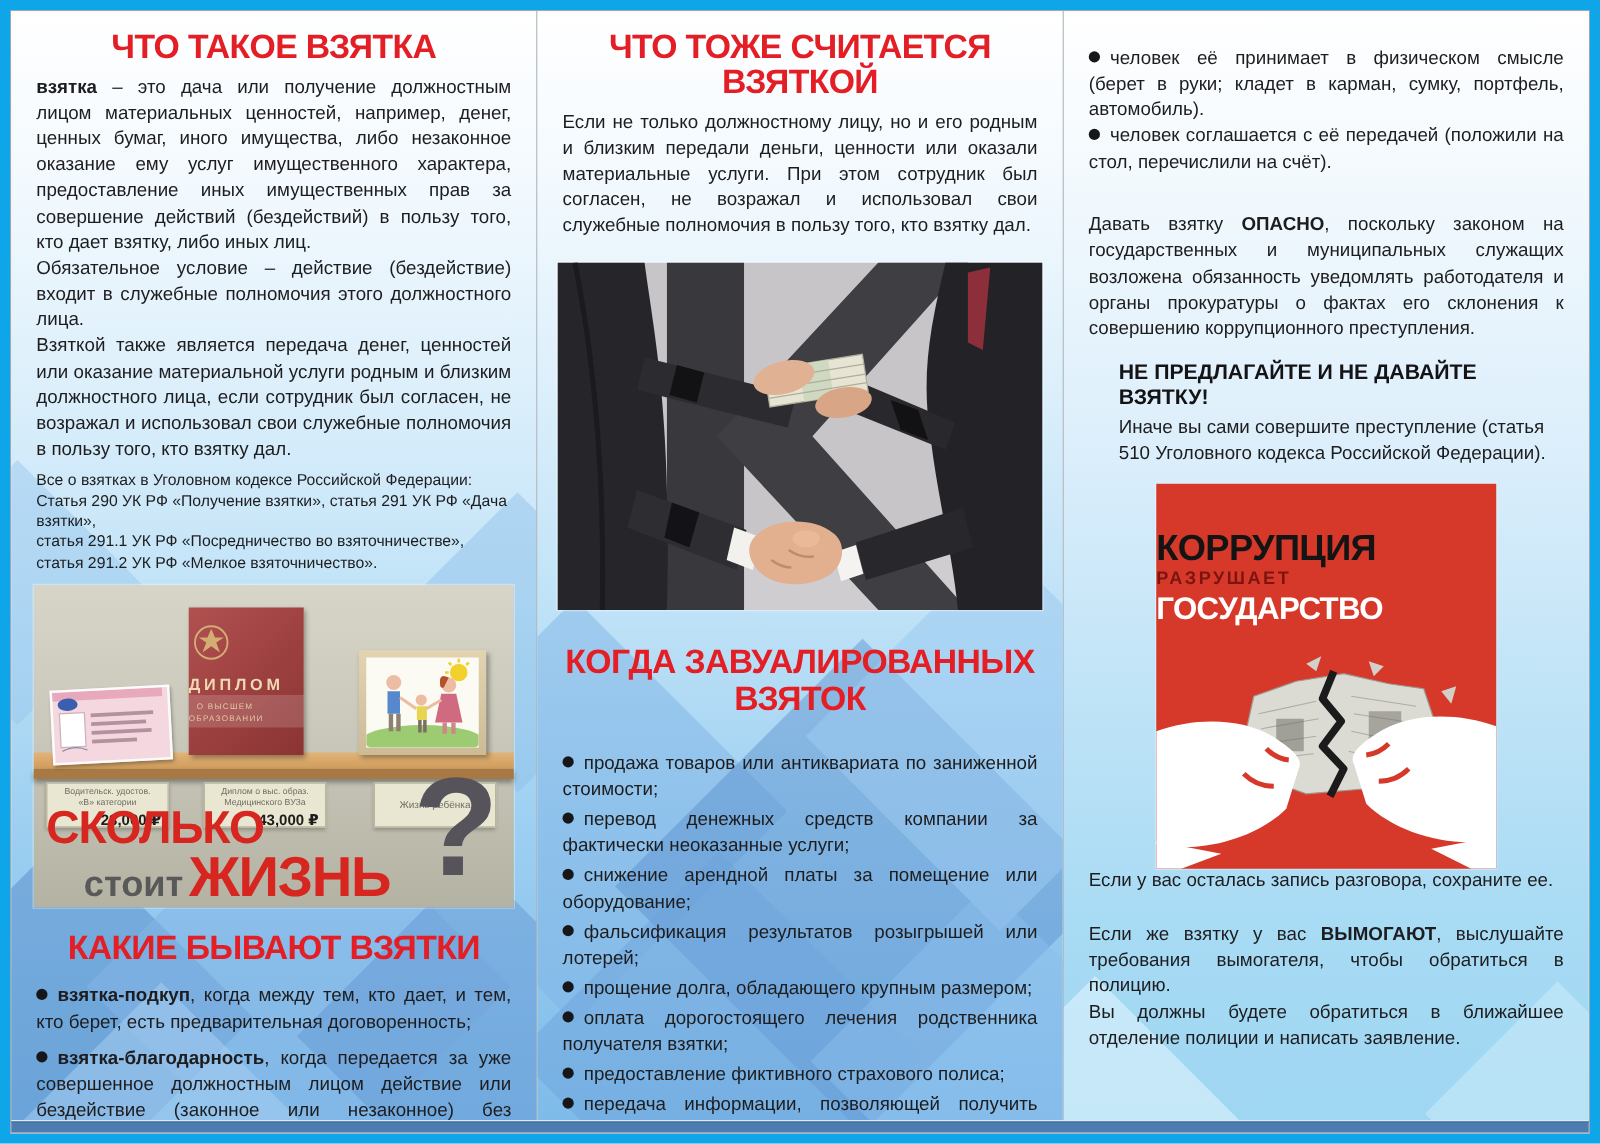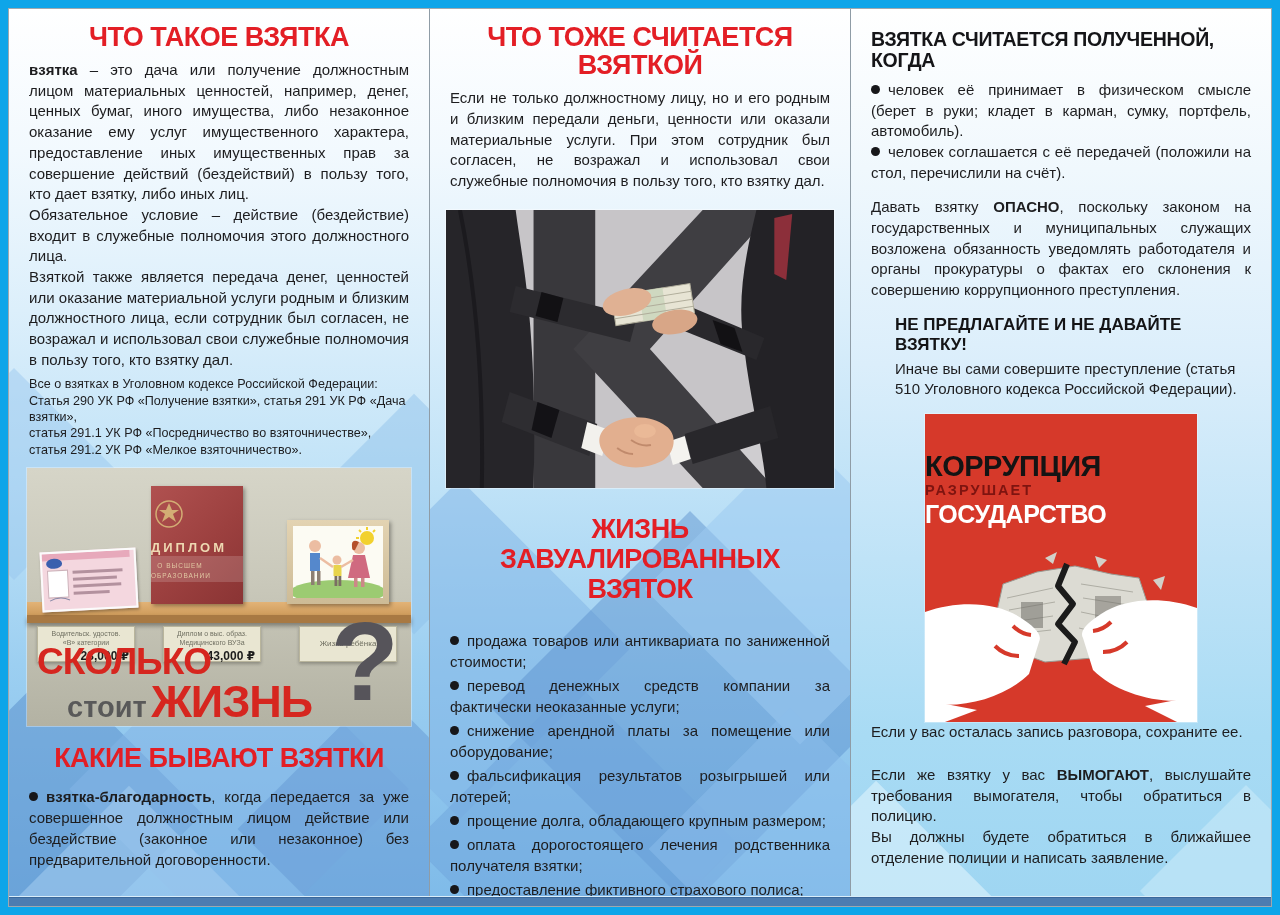--- a/index.html
+++ b/index.html
@@ -161,20 +161,21 @@
            <span class="w2">стоит</span>
            <span class="w3">ЖИЗНЬ</span>
          </div>
        </div>
        <div class="qmark">?</div>
      </div>
 
      <div class="pad" style="padding-top:18px;">
        <h2 class="h-red">КАКИЕ БЫВАЮТ ВЗЯТКИ</h2>
        <div style="margin-top:14px;">
+         <p class="b-item"><span class="dot"></span><b>взятка-подкуп</b><span>, когда между тем, кто дает, и тем, кто берет, есть предварительная договоренность;</span></p>
          <p class="b-item"><span class="dot"></span><b>взятка-благодарность</b><span>, когда передается за уже совершенное должностным лицом действие или бездействие (законное или незаконное) без предварительной договоренности.</span></p>
        </div>
      </div>
    </div>
 
    <div class="vdiv"></div>
 
    <div class="col c2">
      <div class="dia" style="width:240px;height:240px;left:-90px;top:520px;background:rgba(128,180,230,.5);"></div>
      <div class="dia" style="width:280px;height:280px;left:120px;top:560px;background:rgba(88,143,204,.45);"></div>
@@ -219,21 +220,21 @@
          <polygon points="142,212 164,220 157,246 136,238" fill="#f2f1ed"></polygon>
          <polygon points="240,226 222,232 228,255 246,249" fill="#f4f3ef"></polygon>
          <path d="M160,218 C175,204 206,204 221,216 C233,224 231,243 217,251 C198,261 174,259 162,247 C153,238 151,226 160,218 Z" fill="#e2af8f"></path>
          <ellipse cx="200" cy="221" rx="11" ry="7" fill="#eab997"></ellipse>
          <path d="M172,238 q8,6 16,6 M186,230 q10,7 20,5" stroke="#c08a6c" stroke-width="2" fill="none"></path>
        </svg>
      </div>
 
      <div class="pad" style="padding-top:26px;">
        <h2 class="h-red" style="line-height:1.12;">
-         <span>ЖИЗНЬ ЗАВУАЛИРОВАННЫХ</span><br>
+         <span>КОГДА ЗАВУАЛИРОВАННЫХ</span><br>
          <span>ВЗЯТОК</span>
        </h2>
        <div style="margin-top:26px;">
          <p class="b-item" style="margin-bottom:3px;"><span class="dot"></span><span>продажа товаров или антиквариата по заниженной стоимости;</span></p>
          <p class="b-item" style="margin-bottom:3px;"><span class="dot"></span><span>перевод денежных средств компании за фактически неоказанные услуги;</span></p>
          <p class="b-item" style="margin-bottom:3px;"><span class="dot"></span><span>снижение арендной платы за помещение или оборудование;</span></p>
          <p class="b-item" style="margin-bottom:3px;"><span class="dot"></span><span>фальсификация результатов розыгрышей или лотерей;</span></p>
          <p class="b-item" style="margin-bottom:3px;"><span class="dot"></span><span>прощение долга, обладающего крупным размером;</span></p>
          <p class="b-item" style="margin-bottom:3px;"><span class="dot"></span><span>оплата дорогостоящего лечения родственника получателя взятки;</span></p>
          <p class="b-item" style="margin-bottom:3px;"><span class="dot"></span><span>предоставление фиктивного страхового полиса;</span></p>
@@ -242,25 +243,24 @@
      </div>
    </div>
 
    <div class="vdiv"></div>
 
    <div class="col c3">
      <div class="dia" style="width:170px;height:170px;left:-60px;bottom:-90px;background:rgba(214,240,251,.7);"></div>
      <div class="dia" style="width:150px;height:150px;right:-50px;bottom:-70px;background:rgba(200,233,249,.6);"></div>
 
      <div class="pad" style="padding-top:20px;">
-       <h1 class="h-black">ВЗЯТКА СЧИТАЕТСЯ ПОЛУЧЕННОЙ, КОГДА</h1>
        <p class="body-t" style="margin-top:8px;"><span class="dot"></span><span>человек её принимает в физическом смысле (берет в руки; кладет в карман, сумку, портфель, автомобиль).</span></p>
        <p class="body-t"><span class="dot"></span><span>человек соглашается с её передачей (положили на стол, перечислили на счёт).</span></p>
 
-       <p class="body-t" style="margin-top:14px;"><span>Давать взятку </span><b>ОПАСНО</b><span>, поскольку законом на государственных и муниципальных служащих возложена обязанность уведомлять работодателя и органы прокуратуры о фактах его склонения к совершению коррупционного преступления.</span></p>
+       <p class="body-t" style="margin-top:30px;"><span>Давать взятку </span><b>ОПАСНО</b><span>, поскольку законом на государственных и муниципальных служащих возложена обязанность уведомлять работодателя и органы прокуратуры о фактах его склонения к совершению коррупционного преступления.</span></p>
 
        <div class="warn">
          <div class="warn-title">НЕ ПРЕДЛАГАЙТЕ И НЕ ДАВАЙТЕ ВЗЯТКУ!</div>
          <div class="warn-text">Иначе вы сами совершите преступление (статья 510 Уголовного кодекса Российской Федерации).</div>
        </div>
 
        <div class="poster">
          <div class="po1">КОРРУПЦИЯ</div>
          <div class="po2">РАЗРУШАЕТ</div>
          <div class="po3">ГОСУДАРСТВО</div>

